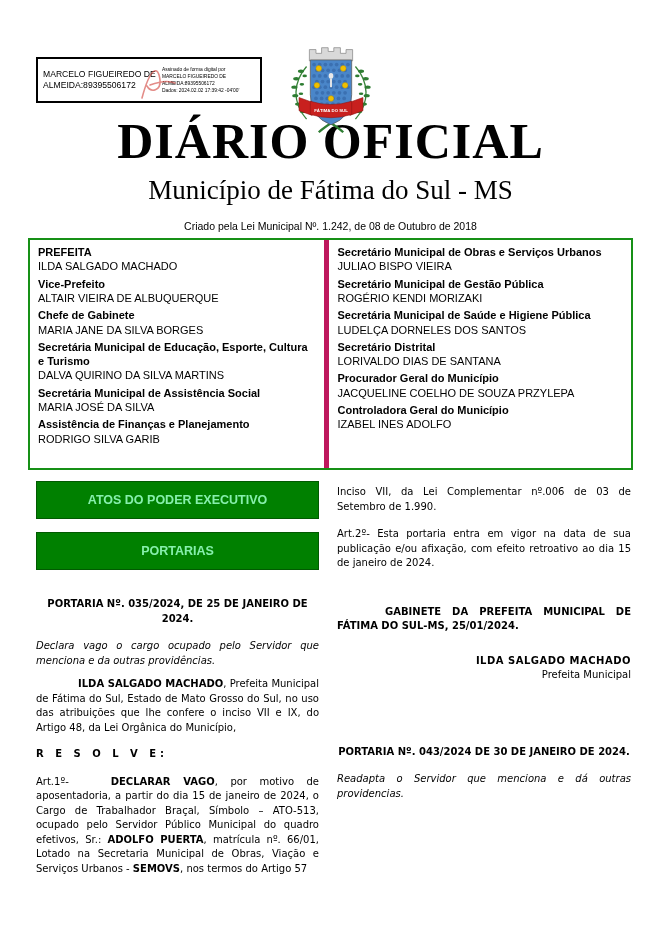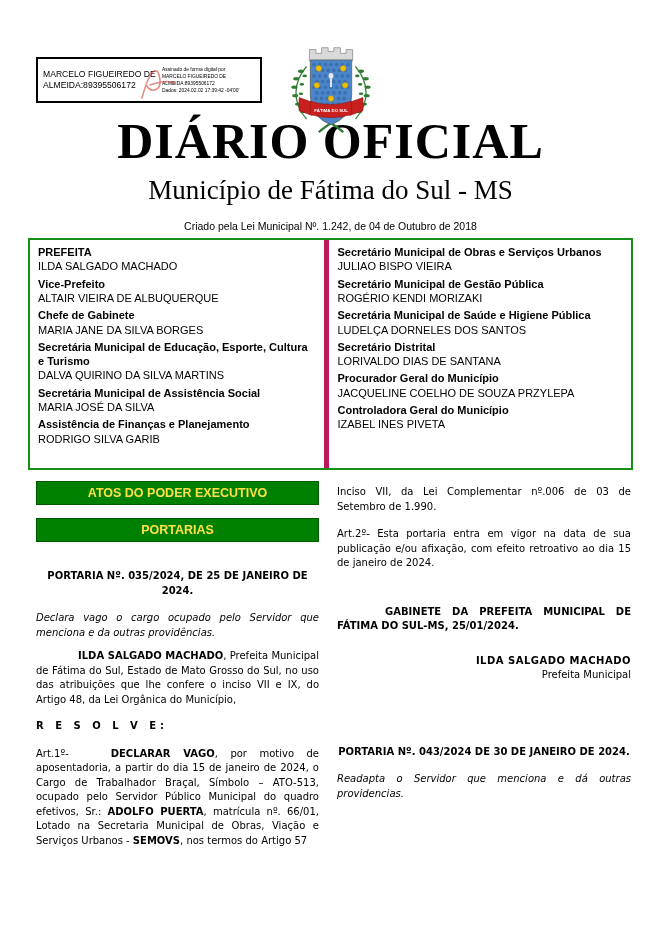--- a/index.html
+++ b/index.html
@@ -35,22 +35,22 @@
   .entry{margin-bottom:3px;}
   .otitle{font-weight:700;line-height:1.3;}
   .oname{font-weight:400;line-height:1.3;}
 
   
   .content{margin-top:11px;padding:0 30px 0 36px;display:flex;gap:18px;
            font-size:10px;line-height:1.45;}
   .col-left{width:283px;flex:none;}
   .col-right{flex:1;min-width:0;}
 
-  .banner{background:#008000;border:1px solid #015a01;color:#fde047;font-family:"Liberation Sans",sans-serif;
-          font-weight:700;font-size:12.5px;text-align:center;padding:2px 0;}
+  .banner{background:#008000;border:1px solid #015a01;color:#86efac;font-family:"Liberation Sans",sans-serif;
+          font-weight:700;font-size:12.5px;text-align:center;padding:9px 0;}
   .banner + .banner{margin-top:13px;}
 
   .h-portaria{font-weight:700;text-align:center;margin-top:27px;line-height:1.45;}
   .just{text-align:justify;}
   .it{font-style:italic;}
   .b{font-weight:700;}
   .summary{margin-top:13px;}
   .intro{margin-top:9px;}
   .tab{display:inline-block;width:42px;}
   .resolve{font-weight:700;letter-spacing:4px;margin-top:12px;}
@@ -184,21 +184,21 @@
       <path d="M16,61 L30,66 L30,80 L16,75 Z"></path>
       <path d="M84,61 L70,66 L70,80 L84,75 Z"></path>
       <path d="M28,65 Q50,72 72,65 L72,79 Q50,86 28,79 Z"></path>
     </g>
     <text x="50" y="76.5" text-anchor="middle" font-size="4.6" font-weight="bold" fill="#ffffff" font-family="Liberation Sans, sans-serif">FÁTIMA DO SUL</text>
   </svg>
 
   <div class="masthead">
     <div class="gz-title">DIÁRIO OFICIAL</div>
     <div class="gz-subtitle">Município de Fátima do Sul - MS</div>
-    <div class="gz-created">Criado pela Lei Municipal Nº. 1.242, de 04 de Outubro de 2018</div>
+    <div class="gz-created">Criado pela Lei Municipal Nº. 1.242, de 08 de Outubro de 2018</div>
   </div>
 
 
   <div class="officials">
     <div class="ocol ocol-left">
       <div class="entry">
         <div class="otitle">PREFEITA</div>
         <div class="oname">ILDA SALGADO MACHADO</div>
       </div>
       <div class="entry">
@@ -238,21 +238,21 @@
       <div class="entry">
         <div class="otitle">Secretário Distrital</div>
         <div class="oname">LORIVALDO DIAS DE SANTANA</div>
       </div>
       <div class="entry">
         <div class="otitle">Procurador Geral do Município</div>
         <div class="oname">JACQUELINE COELHO DE SOUZA PRZYLEPA</div>
       </div>
       <div class="entry">
         <div class="otitle">Controladora Geral do Município</div>
-        <div class="oname">IZABEL INES PIVETA</div>
+        <div class="oname">IZABEL INES ADOLFO</div>
       </div>
     </div>
   </div>
 
   <div class="content">
 
     <div class="col-left">
       <div class="banner">ATOS DO PODER EXECUTIVO</div>
       <div class="banner">PORTARIAS</div>
 

